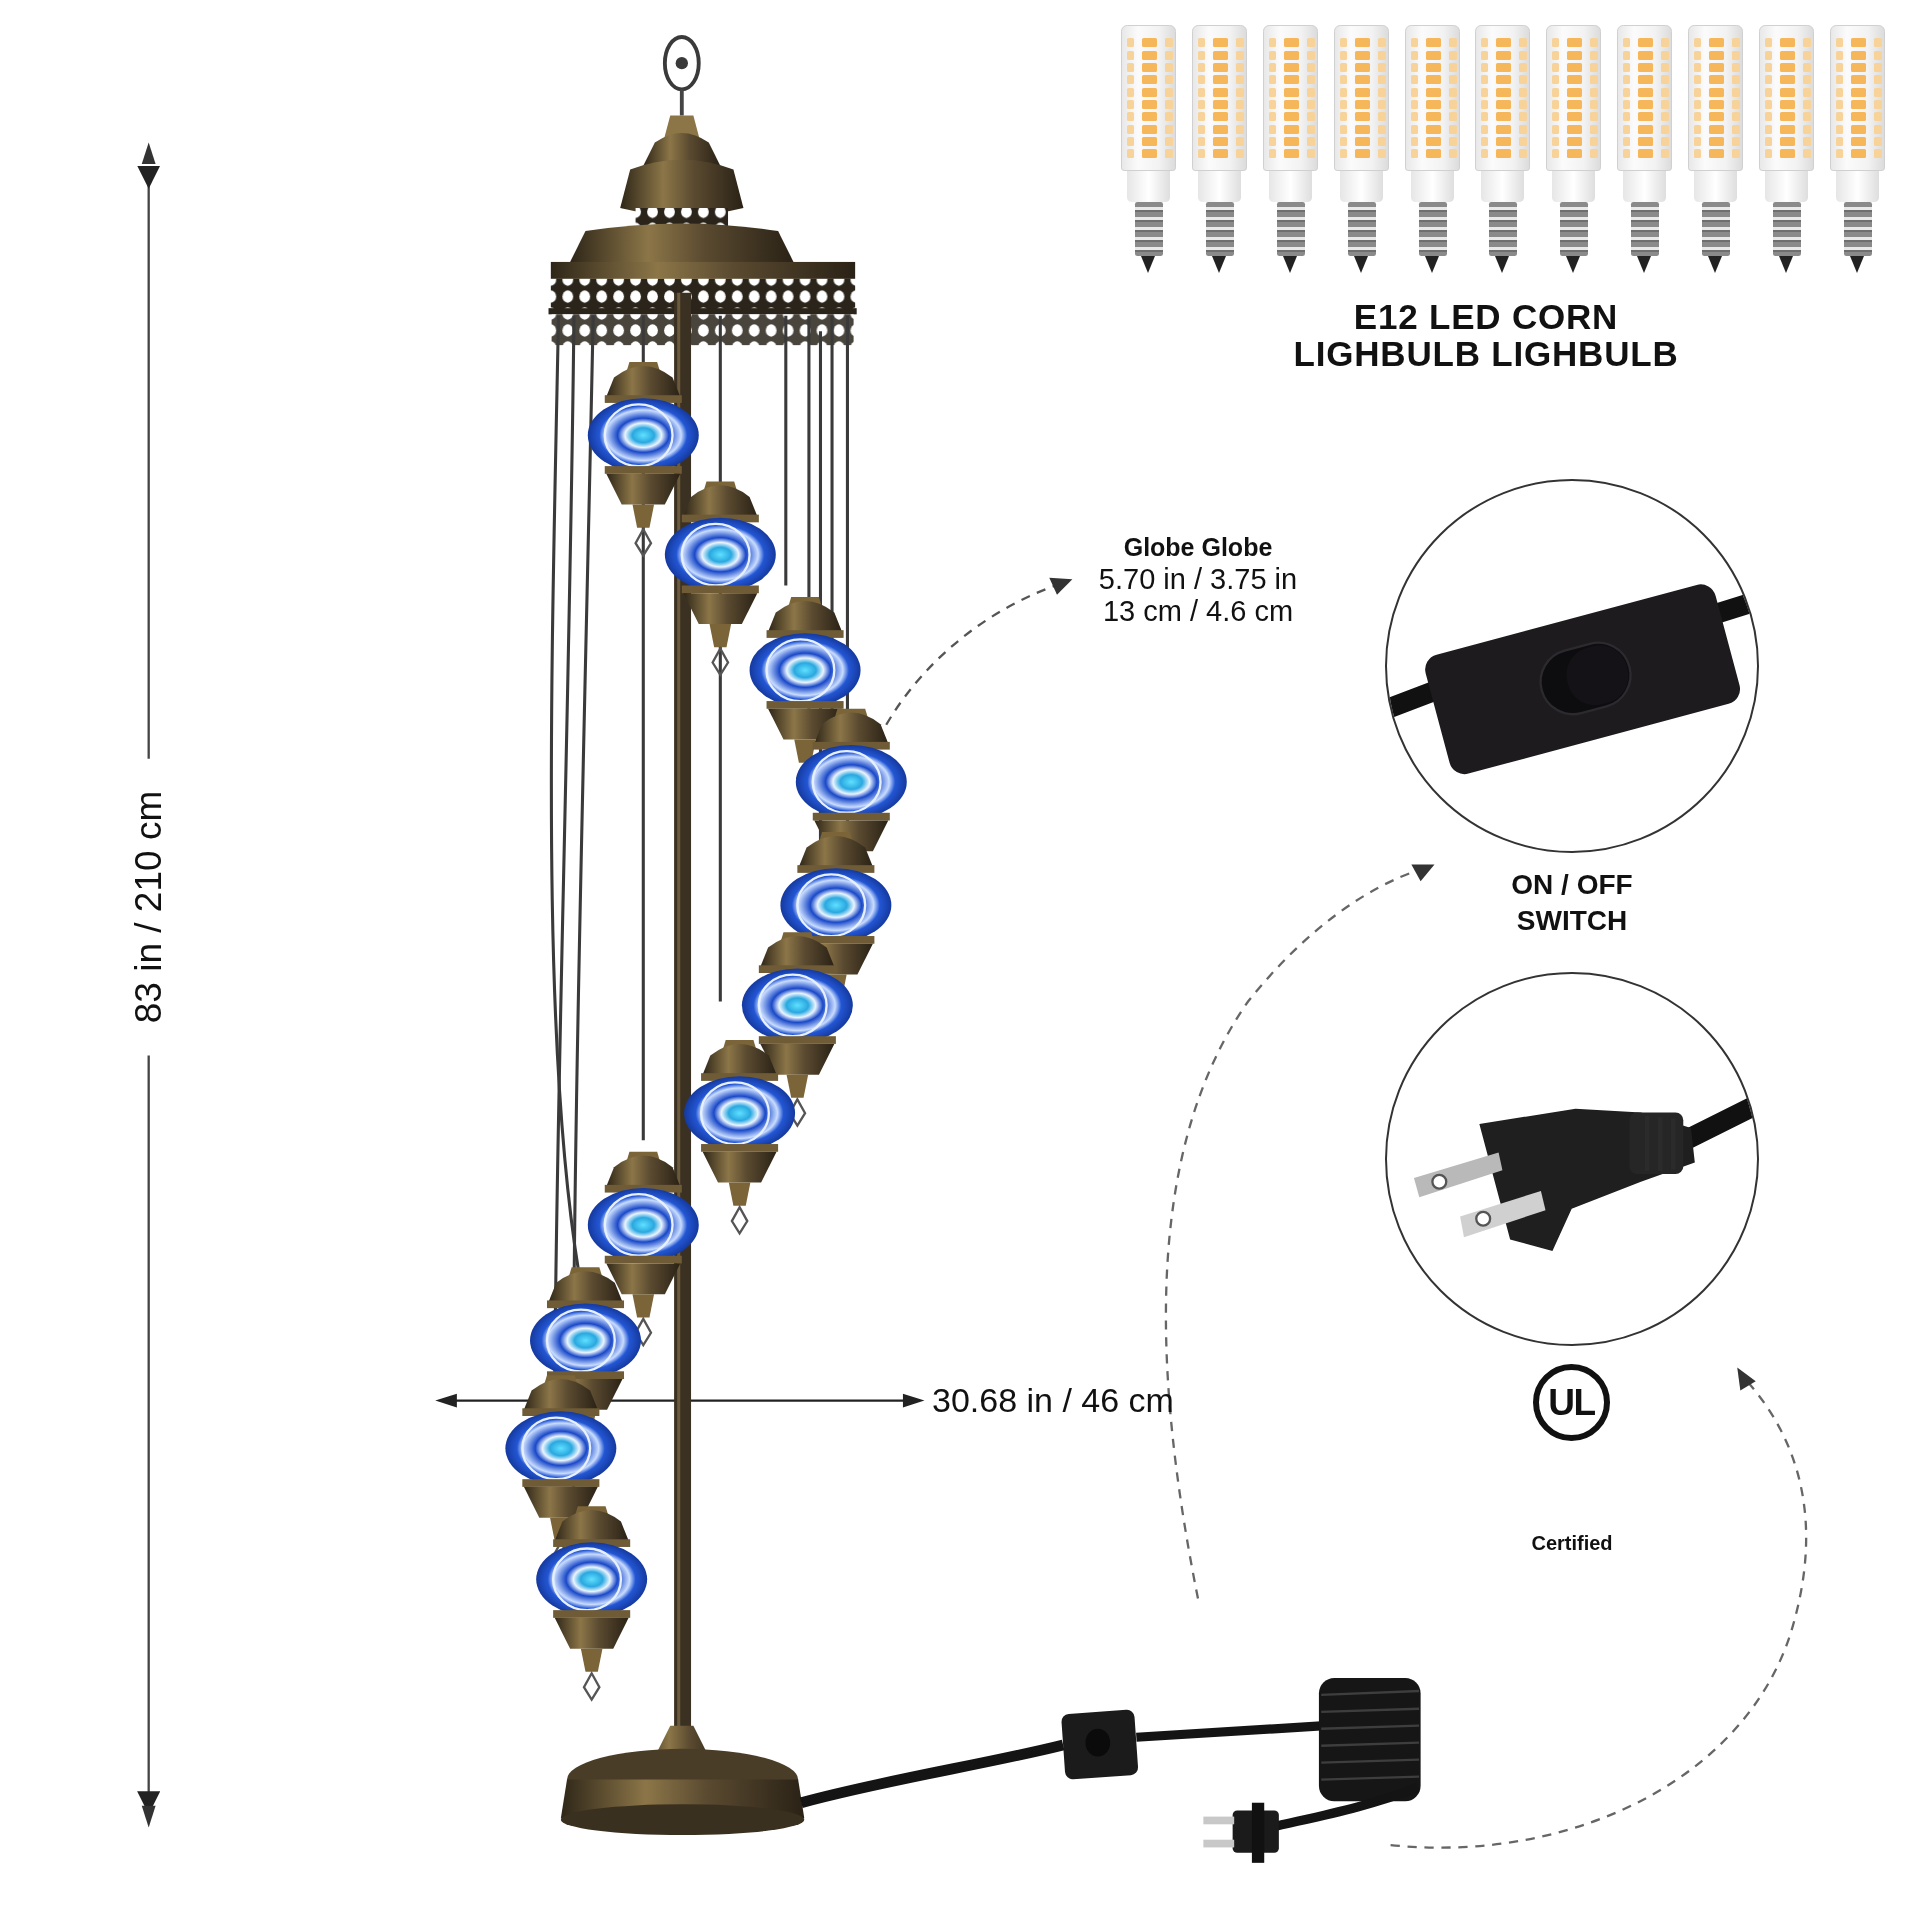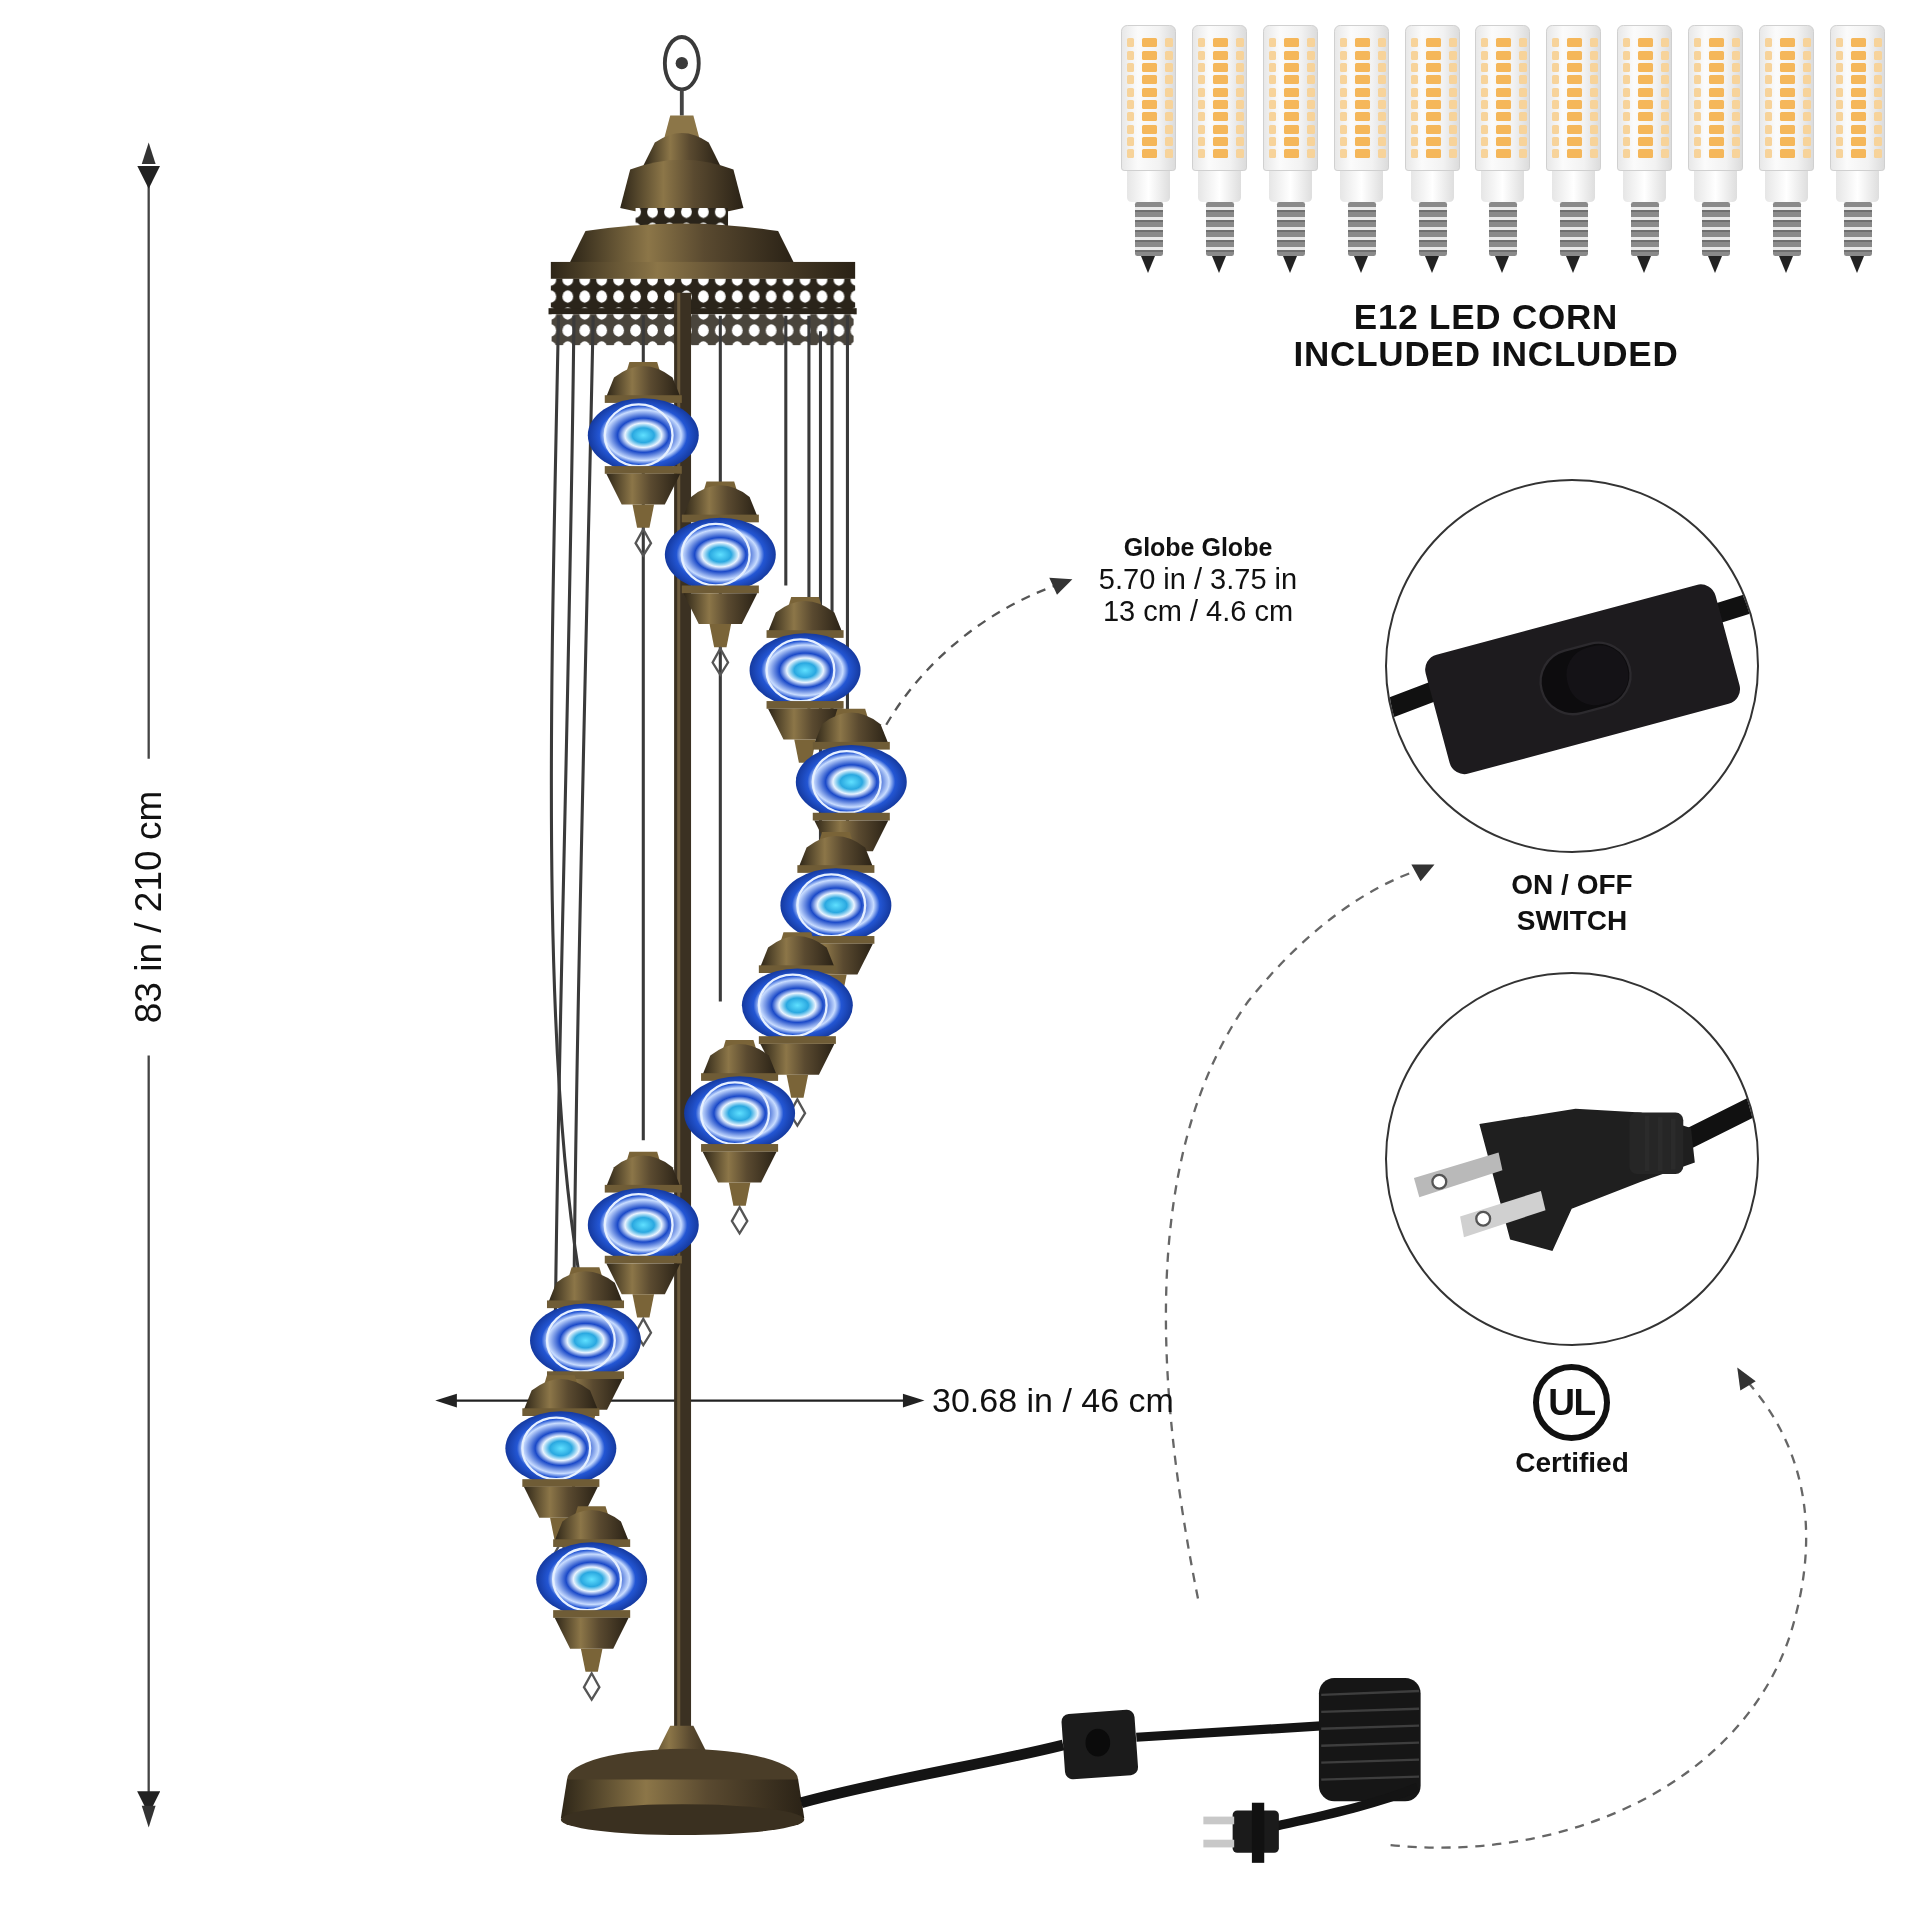--- a/index.html
+++ b/index.html
@@ -471,21 +471,21 @@
           <div class="led side" style="top:123px;left:43px"></div>
         </div>
         <div class="collar"></div>
         <div class="screw"></div>
         <div class="tip"></div>
       </div>
     </div>
 </div>
 <div class="abs label-heavy" style="left:1486px;top:299px;transform:translateX(-50%);">
   <div>E12 LED CORN</div>
-  <div>INCLUDED INCLUDED</div>
+  <div>LIGHBULB LIGHBULB</div>
 </div>
 
 <div class="circle" style="left:1385px;top:479px;width:374px;height:374px;overflow:hidden;">
   <svg width="374" height="374" viewBox="0 0 486 486">
     <path d="M-10,300 L90,262" stroke="#111" stroke-width="26" stroke-linecap="round"></path>
     <path d="M420,175 L500,150" stroke="#111" stroke-width="26" stroke-linecap="round"></path>
     <g transform="rotate(-15 243 243)">
       <rect x="55" y="180" width="390" height="160" rx="20" fill="#1d1b1e"></rect>
       <rect x="195" y="218" width="118" height="84" rx="42" fill="#0d0c0e" stroke="#2c2a2e" stroke-width="3"></rect>
       <rect x="230" y="222" width="80" height="76" rx="36" fill="#141216"></rect>
@@ -510,21 +510,21 @@
     <path d="M35,265 L145,232 L150,255 L42,290 Z" fill="#b9b9b9"></path>
     <path d="M95,315 L200,282 L206,307 L100,342 Z" fill="#d0d0d0"></path>
     <circle cx="68" cy="270" r="9" fill="#fff" stroke="#555" stroke-width="3"></circle>
     <circle cx="125" cy="318" r="9" fill="#fff" stroke="#555" stroke-width="3"></circle>
   </svg>
 </div>
 
 <div class="abs" style="left:1533px;top:1364px;width:77px;height:77px;border:6.2px solid #111;border-radius:50%;box-sizing:border-box;text-align:center;">
   <span style="font-weight:bold;font-size:37px;line-height:65px;letter-spacing:-1.5px;">UL</span>
 </div>
-<div class="abs bold" style="left:1572px;top:1447px;transform:translateX(-50%);font-size:28px;">Certified</div>
+<div class="abs bold" style="left:1572px;top:1532px;transform:translateX(-50%);font-size:20px;">Certified</div>
 
 <svg width="1926" height="1926" viewBox="0 0 2500 2500">
   <defs>
     <linearGradient id="brz" x1="0" x2="1">
       <stop offset="0" stop-color="#2e2618"></stop>
         <stop offset="0.35" stop-color="#8c7648"></stop>
         <stop offset="0.6" stop-color="#5a4a30"></stop>
         <stop offset="1" stop-color="#2a2216"></stop>
     </linearGradient>
     <radialGradient id="glb" cx="0.5" cy="0.5" r="0.55">

